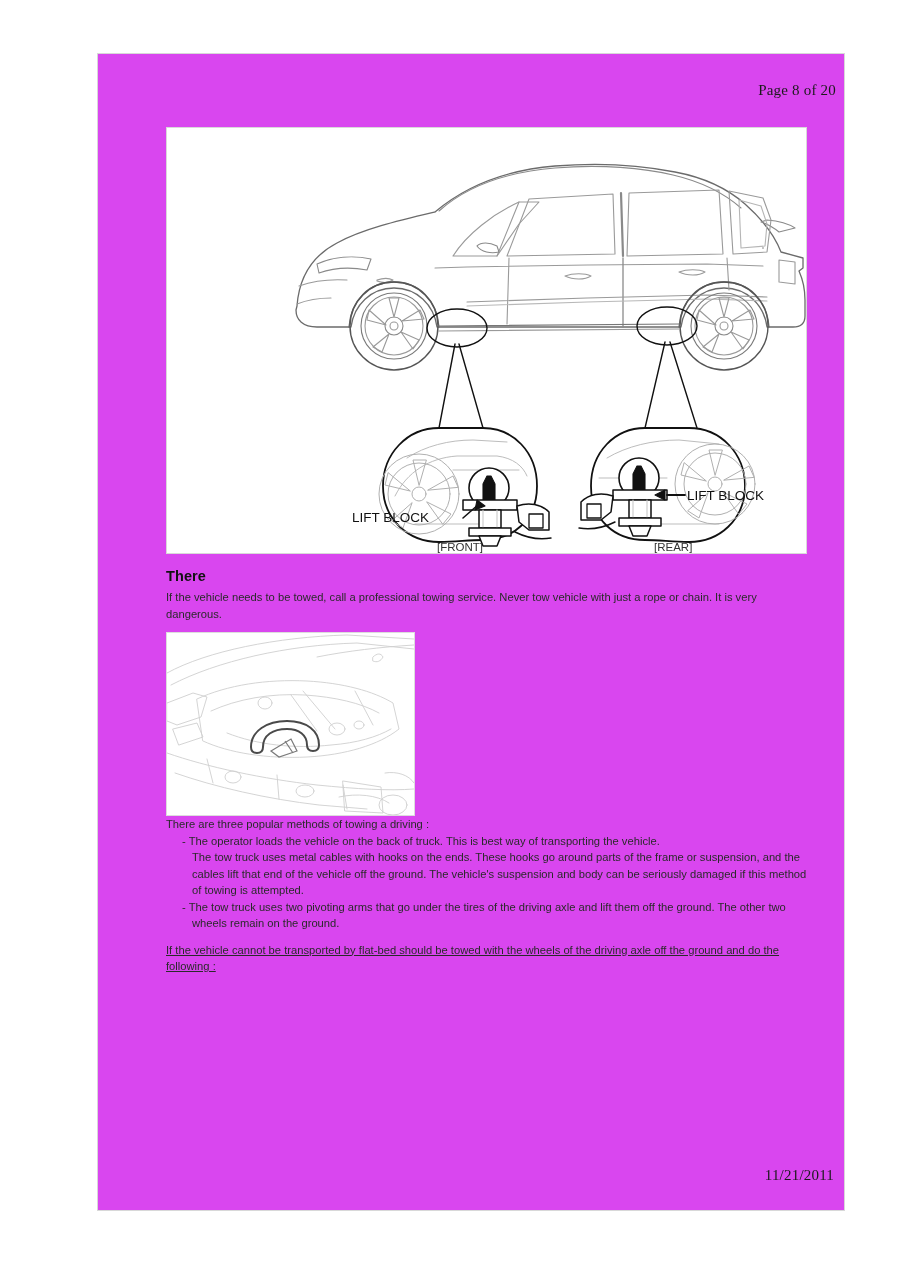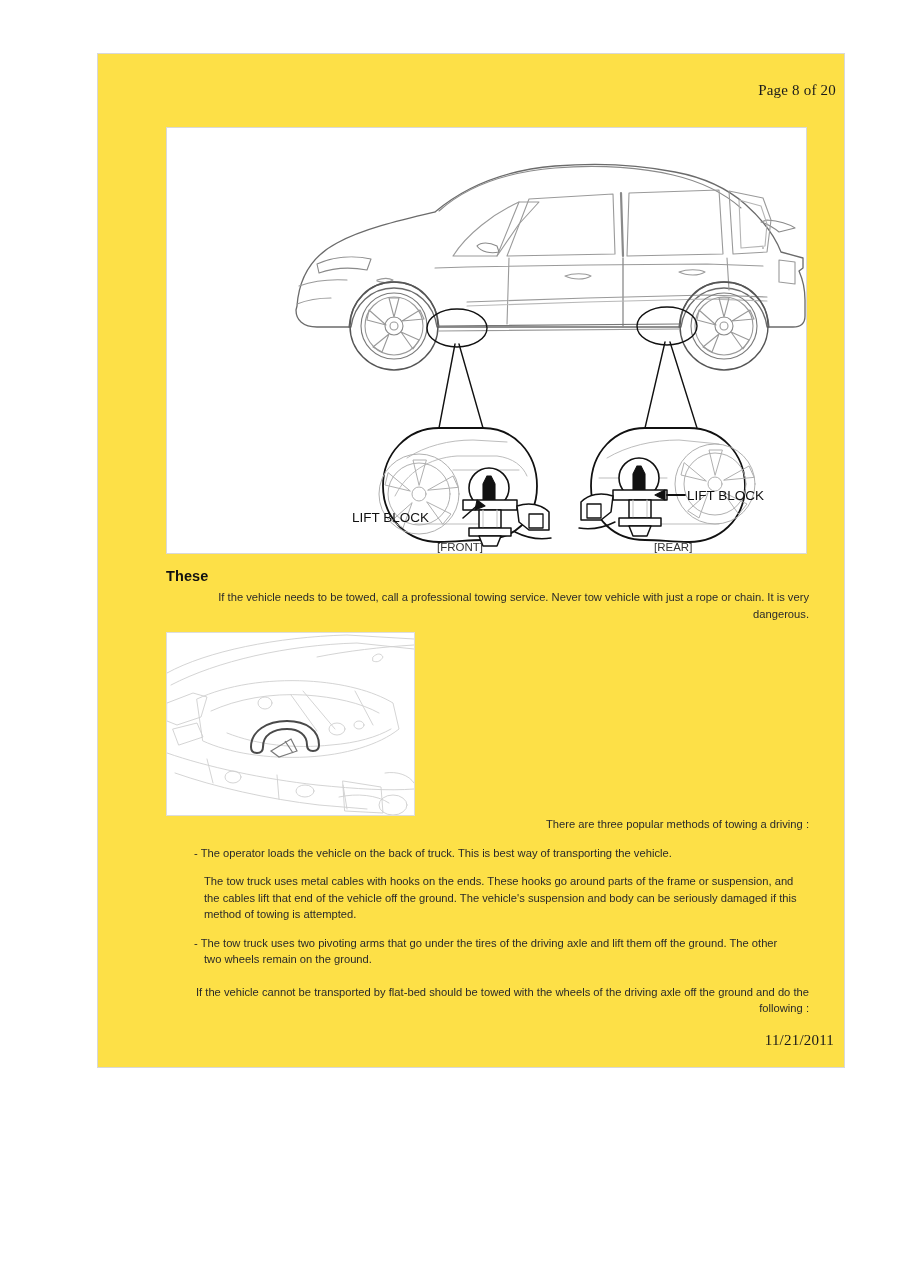--- a/index.html
+++ b/index.html
@@ -13,40 +13,40 @@
   body {
     font-family: "Liberation Sans", sans-serif;
     color: #000000;
   }
 
   .page {
     position: absolute;
     left: 97px;
     top: 53px;
     width: 748px;
-    height: 1015px;
+    height: 1158px;
     border: 1px solid #d8d8d8;
-    background: #fde047;
+    background: #d946ef;
     box-sizing: border-box;
   }
 
   .page-header {
     position: absolute;
     right: 8px;
     top: 28px;
     font-family: "Liberation Serif", serif;
     font-size: 15px;
     color: #1a1a1a;
     letter-spacing: 0.2px;
   }
 
   .page-footer {
     position: absolute;
     right: 10px;
-    bottom: 18px;
+    bottom: 26px;
     font-family: "Liberation Serif", serif;
     font-size: 15px;
     color: #1a1a1a;
     letter-spacing: 0.2px;
   }
 
   .content {
     position: absolute;
     left: 68px;
     top: 73px;
@@ -73,21 +73,21 @@
     margin-bottom: 5px;
     letter-spacing: 0.1px;
   }
 
   .body-text {
     font-family: "Liberation Sans", sans-serif;
     font-size: 11.2px;
     line-height: 16.5px;
     color: #2a2a2a;
     margin: 0;
-    text-align: right;
+    text-align: left;
   }
 
   .photo-box {
     margin-top: 10px;
     width: 249px;
     height: 184px;
     border: 1px solid #dddddd;
     box-sizing: border-box;
     background: #fefefe;
     overflow: hidden;
@@ -95,29 +95,30 @@
 
   .list-block { margin: 0; padding: 0; }
 
   .list-item {
     font-family: "Liberation Sans", sans-serif;
     font-size: 11.2px;
     line-height: 16.5px;
     color: #2a2a2a;
     padding-left: 26px;
     text-indent: -10px;
-    margin: 12px;
+    margin: 0;
   }
   .list-item.no-dash {
     text-indent: 0;
     padding-left: 26px;
   }
 
   .tail-text {
-    margin-top: 16px;
+    margin-top: 10px;
+    text-decoration: underline;
   }
 </style>
 </head>
 <body>
 
 <div class="page">
 
   <div class="page-header">Page 8 of 20</div>
 
   <div class="content">
@@ -302,21 +303,21 @@
           <path d="M498 362 L488 367 L498 372 Z" fill="#111" stroke="#111"></path>
         </g>
 
         <text x="185" y="394" font-family="Liberation Sans, sans-serif" font-size="13.5" fill="#111">LIFT BLOCK</text>
         <text x="520" y="372" font-family="Liberation Sans, sans-serif" font-size="13.5" fill="#111">LIFT BLOCK</text>
         <text x="270" y="423" font-family="Liberation Sans, sans-serif" font-size="11.5" fill="#333">[FRONT]</text>
         <text x="487" y="423" font-family="Liberation Sans, sans-serif" font-size="11.5" fill="#333">[REAR]</text>
       </svg>
     </div>
 
-    <div class="section-title">These</div>
+    <div class="section-title">There</div>
     <p class="body-text">If the vehicle needs to be towed, call a professional towing service. Never tow vehicle with just a rope or chain. It is very dangerous.</p>
 
     <div class="photo-box">
       <svg width="247" height="182" viewBox="0 0 247 182">
         <rect x="0" y="0" width="247" height="182" fill="#ffffff"></rect>
         <g fill="none" stroke="#cfcfcf" stroke-width="0.9" stroke-linejoin="round" stroke-linecap="round">
 
           <path d="M0 40 C40 18 110 4 180 2 L247 6"></path>
           <path d="M4 52 C50 28 120 12 190 10 L247 16"></path>
           <path d="M150 24 C180 18 214 14 247 12"></path>

